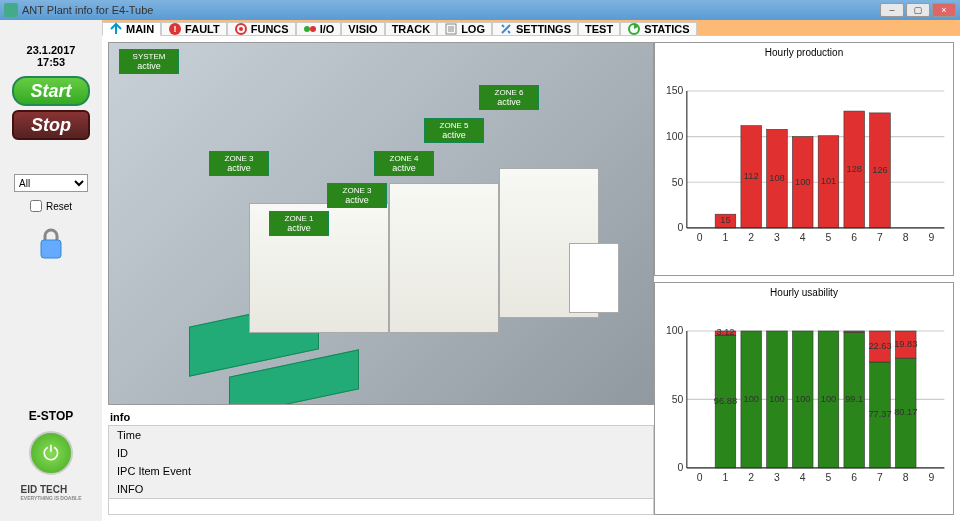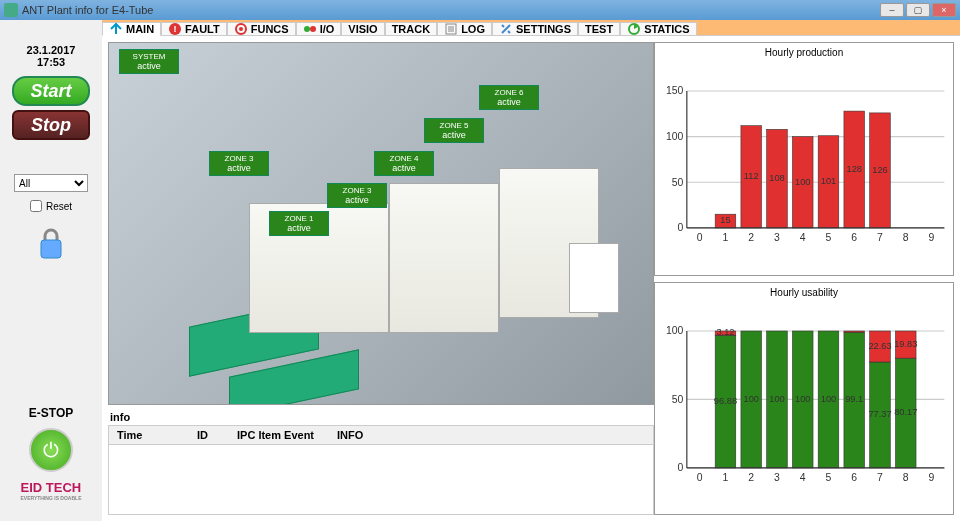--- a/index.html
+++ b/index.html
@@ -17,21 +17,21 @@
 .btn-stop { width: 78px; height: 30px; background: linear-gradient(#833,#522); color: #fff; font-size: 18px; font-weight: bold; border: 2px solid #411; border-radius: 6px; cursor: pointer; font-style: italic; }
 .dropdown { width: 74px; height: 18px; border: 1px solid #999; background: #fff; font-size: 10px; margin-top: 30px; }
 .reset-row { display: flex; align-items: center; gap: 4px; font-size: 10px; margin-top: 4px; }
 .reset-row input { width: 12px; height: 12px; }
 .lock-icon { width: 32px; height: 36px; margin-top: 10px; }
 .lock-icon svg { width: 100%; height: 100%; }
 .spacer { flex: 1; }
 .estop-label { font-size: 12px; font-weight: bold; margin-bottom: 4px; }
 .estop-btn { width: 44px; height: 44px; border-radius: 50%; background: radial-gradient(#8d5,#4a2); border: 2px solid #ccc; cursor: pointer; display: flex; align-items: center; justify-content: center; color: #fff; font-size: 20px; }
 .logo { font-size: 11px; font-weight: bold; color: #15b; margin-top: 4px; display: flex; align-items: center; }
-.logo .e { color: #be185d; font-size: 13px; }
+.logo .e { color: #404040; font-size: 10px; }
 .logo .sub { font-size: 5px; color: #888; display: block; }
 .content { flex: 1; background: #fff; display: flex; flex-direction: column; }
 .tabs { display: flex; height: 16px; background: #fdba74; border-bottom: 1px solid #ccc; }
 .tab { display: flex; align-items: center; gap: 3px; padding: 0 6px; border: 1px solid #ccc; border-bottom: none; background: #f8f8f8; font-size: 11px; font-weight: bold; cursor: pointer; margin-top: 2px; }
 .tab.active { background: #fff; border-bottom: 1px solid #fff; margin-bottom: -1px; }
 .tab-icon { width: 14px; height: 14px; display: inline-block; }
 .workspace { flex: 1; display: flex; padding: 6px; }
 .plant-area { flex: 1; display: flex; flex-direction: column; }
 .plant-view { flex: 1; background: linear-gradient(135deg,#c8d0d8,#a8b0b8 60%,#9098a0); border: 1px solid #999; position: relative; overflow: hidden; }
 .machine { position: absolute; left: 80px; top: 120px; width: 440px; height: 220px; }
@@ -42,21 +42,21 @@
 .mb4 { left: 380px; top: 80px; width: 50px; height: 70px; background: #fff; }
 .conveyor { position: absolute; background: #2a7; border: 1px solid #185; }
 .cv1 { left: 0px; top: 150px; width: 130px; height: 50px; transform: skewY(-12deg); }
 .cv2 { left: 40px; top: 200px; width: 130px; height: 40px; transform: skewY(-12deg); }
 .zone-label { position: absolute; background: #2a851a; color: #fff; font-size: 9px; padding: 2px 10px; border: 1px solid #185; min-width: 60px; text-align: center; }
 .zone-label .zname { font-size: 8px; display: block; }
 .zone-label .zstatus { font-size: 9px; }
 .info-panel { margin-top: 4px; }
 .info-title { font-size: 11px; font-weight: bold; padding: 2px; }
 .info-table { border: 1px solid #ccc; height: 90px; background: #fff; }
-.info-header { display: flex; background: #f0f0f0; border-bottom: 1px solid #ccc; font-size: 11px; font-weight: bold; }
+.info-header { display: flex; background: #f0f0f0; border-bottom: 1px solid #ccc; font-size: 11px; font-weight: normal; flex-direction: column; }
 .info-header div { padding: 3px 8px; }
 .col-time { width: 80px; }
 .col-id { width: 40px; }
 .col-ipc { width: 100px; }
 .col-info { flex: 1; }
 .charts { width: 300px; display: flex; flex-direction: column; gap: 6px; }
 .chart-box { flex: 1; border: 1px solid #999; background: #fff; padding: 4px; display: flex; flex-direction: column; }
 .chart-title { font-size: 10px; text-align: center; margin-bottom: 2px; }
 .chart { flex: 1; position: relative; }
 .chart svg { width: 100%; height: 100%; }

